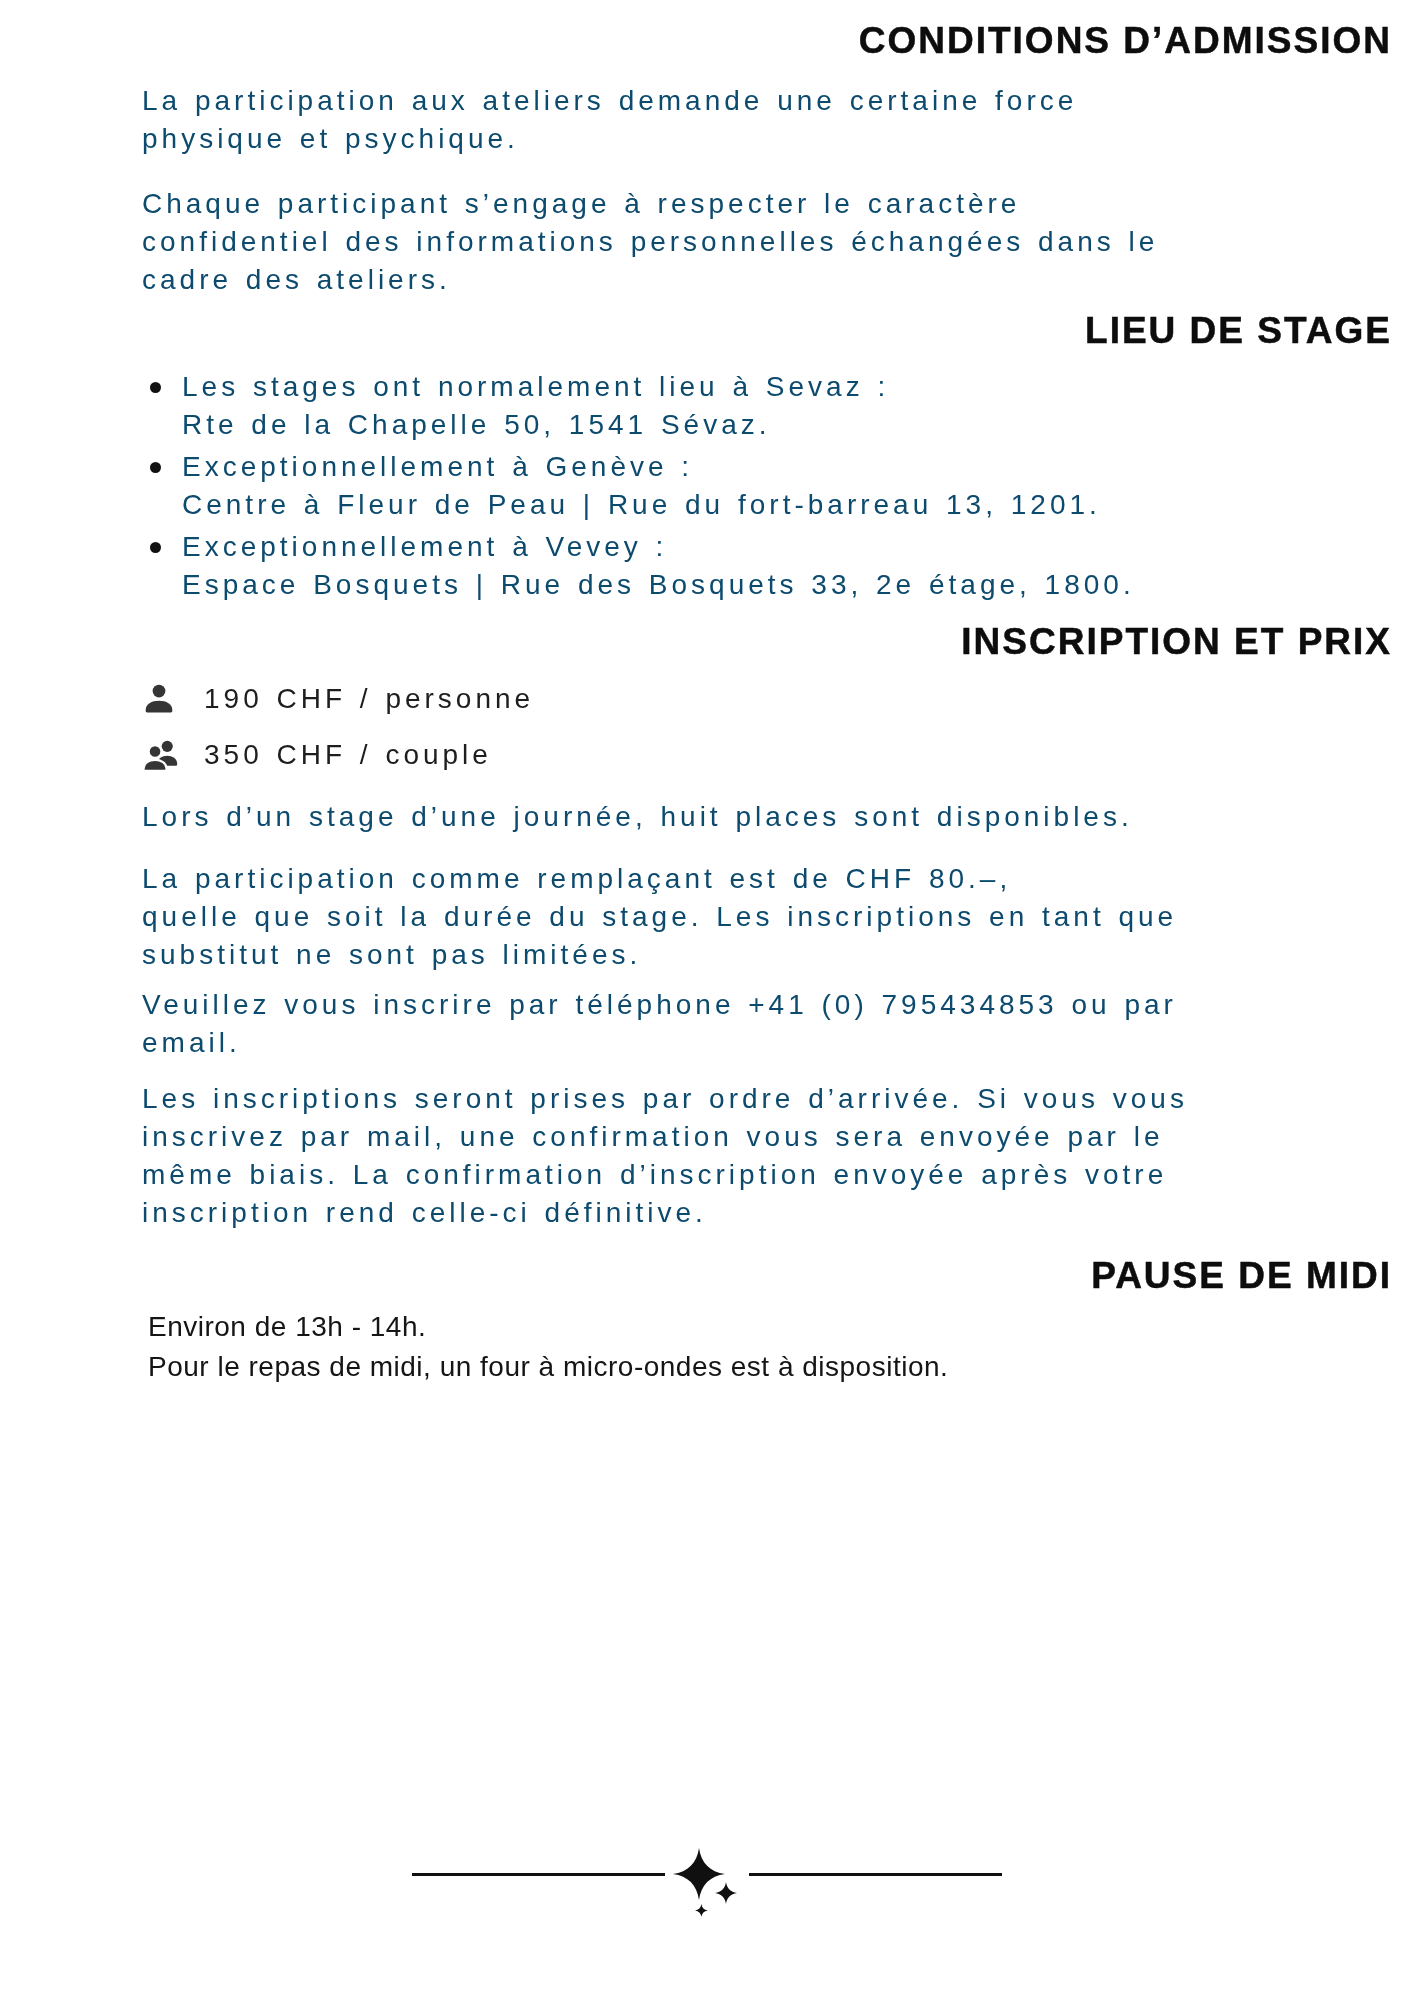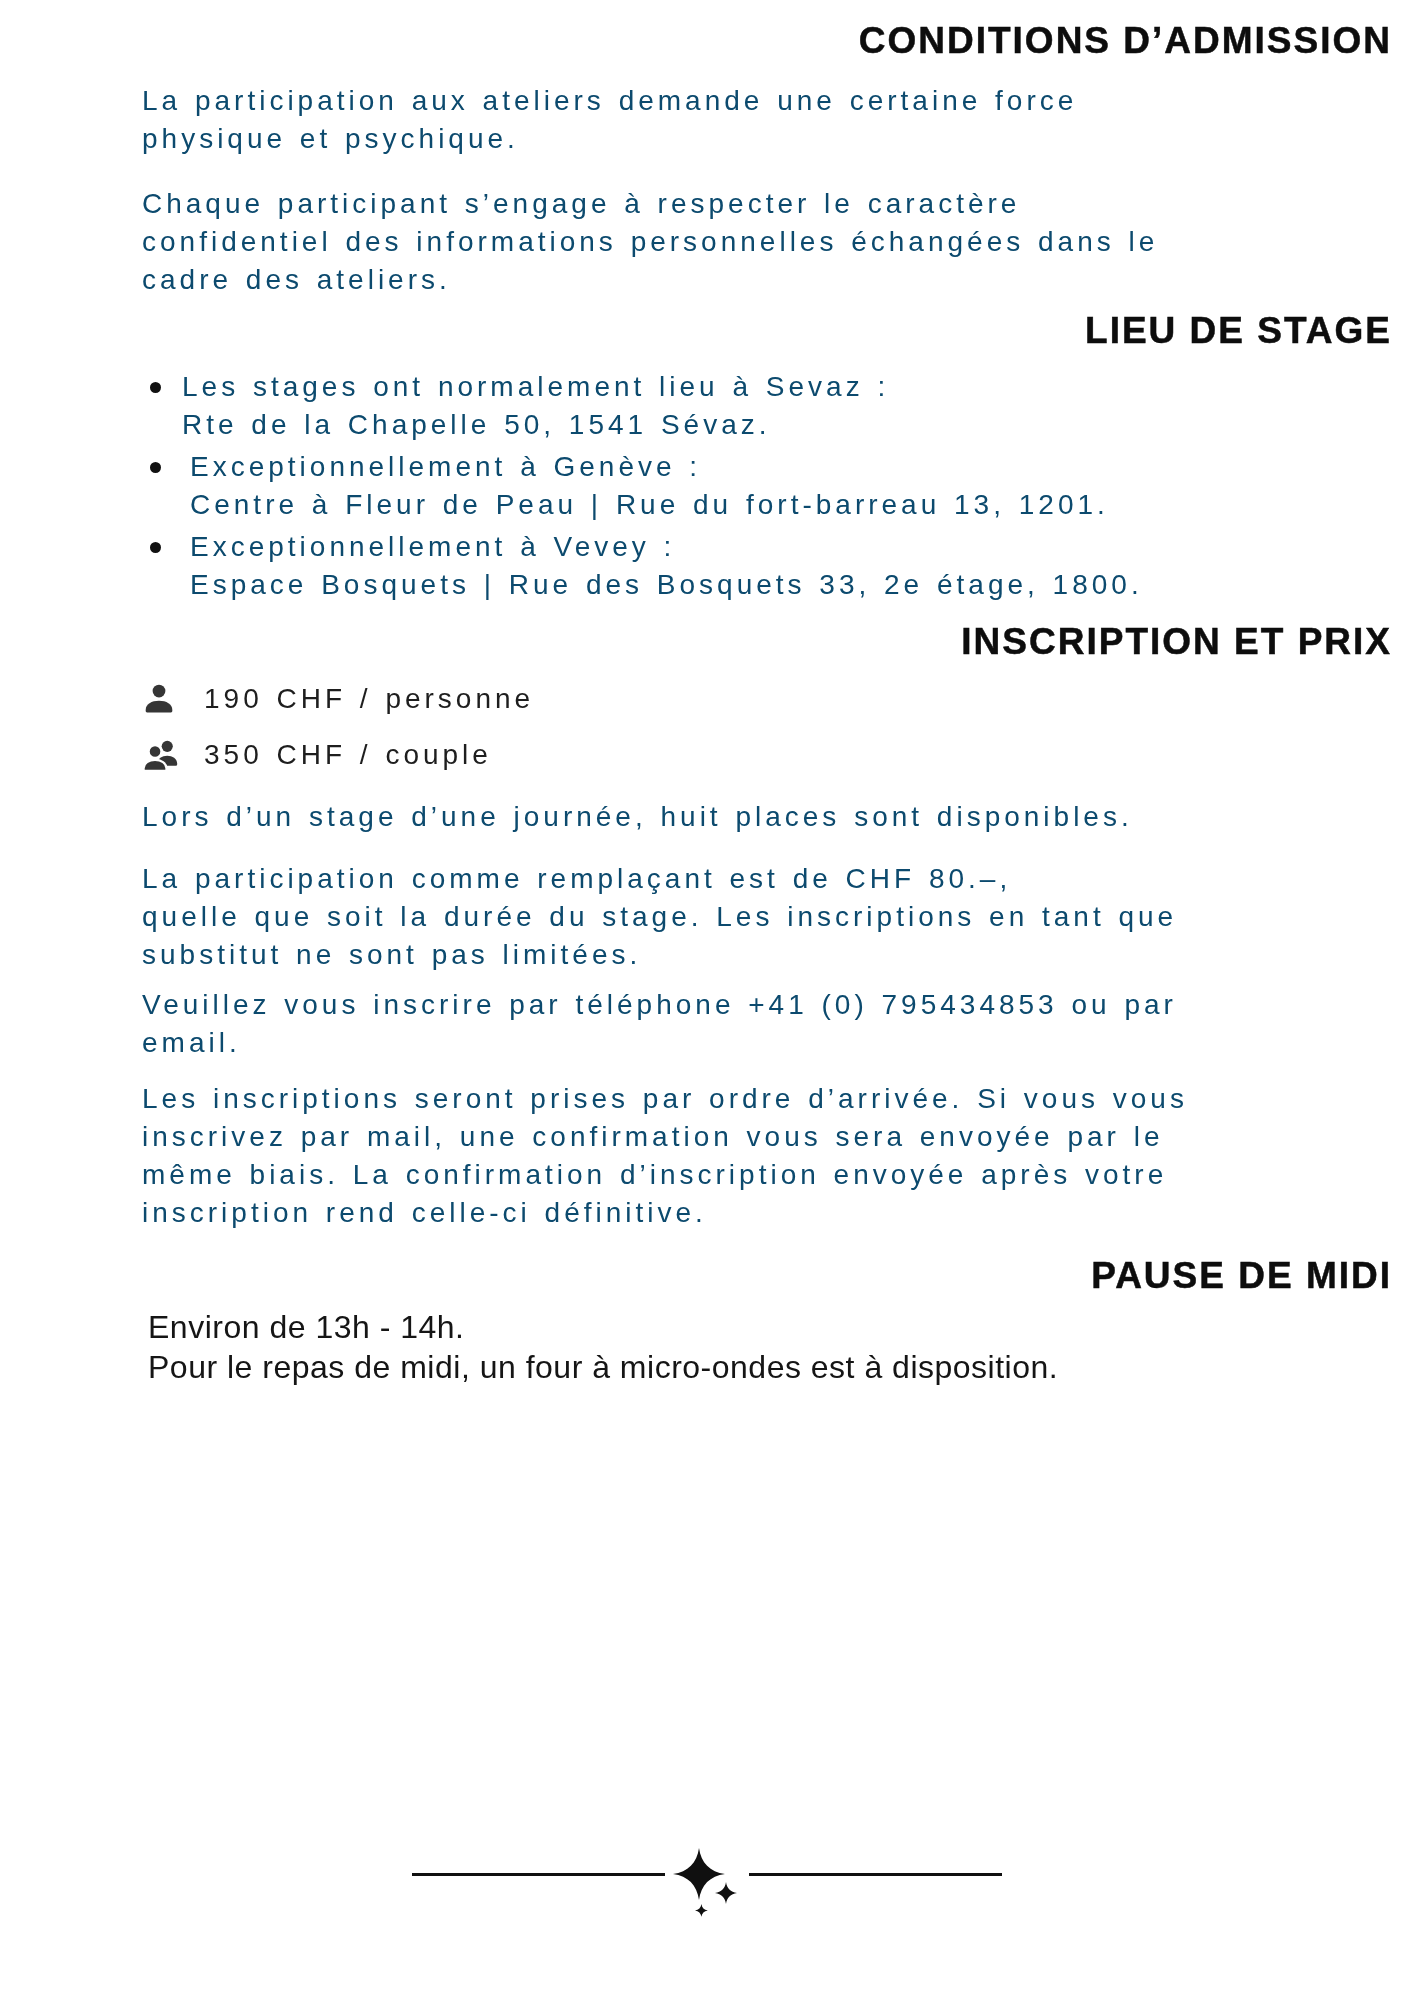--- a/index.html
+++ b/index.html
@@ -34,38 +34,38 @@
     word-spacing:2px;
     white-space:pre-line;
     color:#0c4a6e;
   }
   #h1{margin-top:21px;}
   #p1{margin-top:21px;}
   #p2{margin-top:27px;}
   #h2{margin-top:12px;}
   .bullets{margin-top:17px;}
   .bullet{display:flex;margin-left:8px;}
-  .bullet + .bullet{margin-top:4px;gap:8px;}
+  .bullet + .bullet{margin-top:4px;}
   .bullet .dot{
     width:11px;height:11px;border-radius:50%;
     background:#111;flex:0 0 11px;
     margin-top:14px;margin-right:21px;
   }
   #h3{margin-top:18px;}
   .prices{margin-top:12px;}
   .price-row{display:flex;align-items:center;height:38px;margin-top:18px;}
   .price-icon{width:40px;flex:0 0 40px;display:flex;align-items:center;justify-content:flex-start;}
   .price-label{font-size:28px;letter-spacing:4px;word-spacing:2px;margin-left:22px;}
   #p3{margin-top:24px;}
   #p4{margin-top:24px;}
   #p5{margin-top:12px;}
   #p6{margin-top:18px;}
   #h4{margin-top:24px;margin-left:6px;}
   .pause-line{
-    font-size:32px;
+    font-size:28px;
     line-height:34px;
     letter-spacing:0.5px;
     margin-left:6px;
     white-space:pre;
     color:#151515;
   }
   #pl1{margin-top:14px;}
   #pl2{margin-top:6px;}
   
   .divider{

